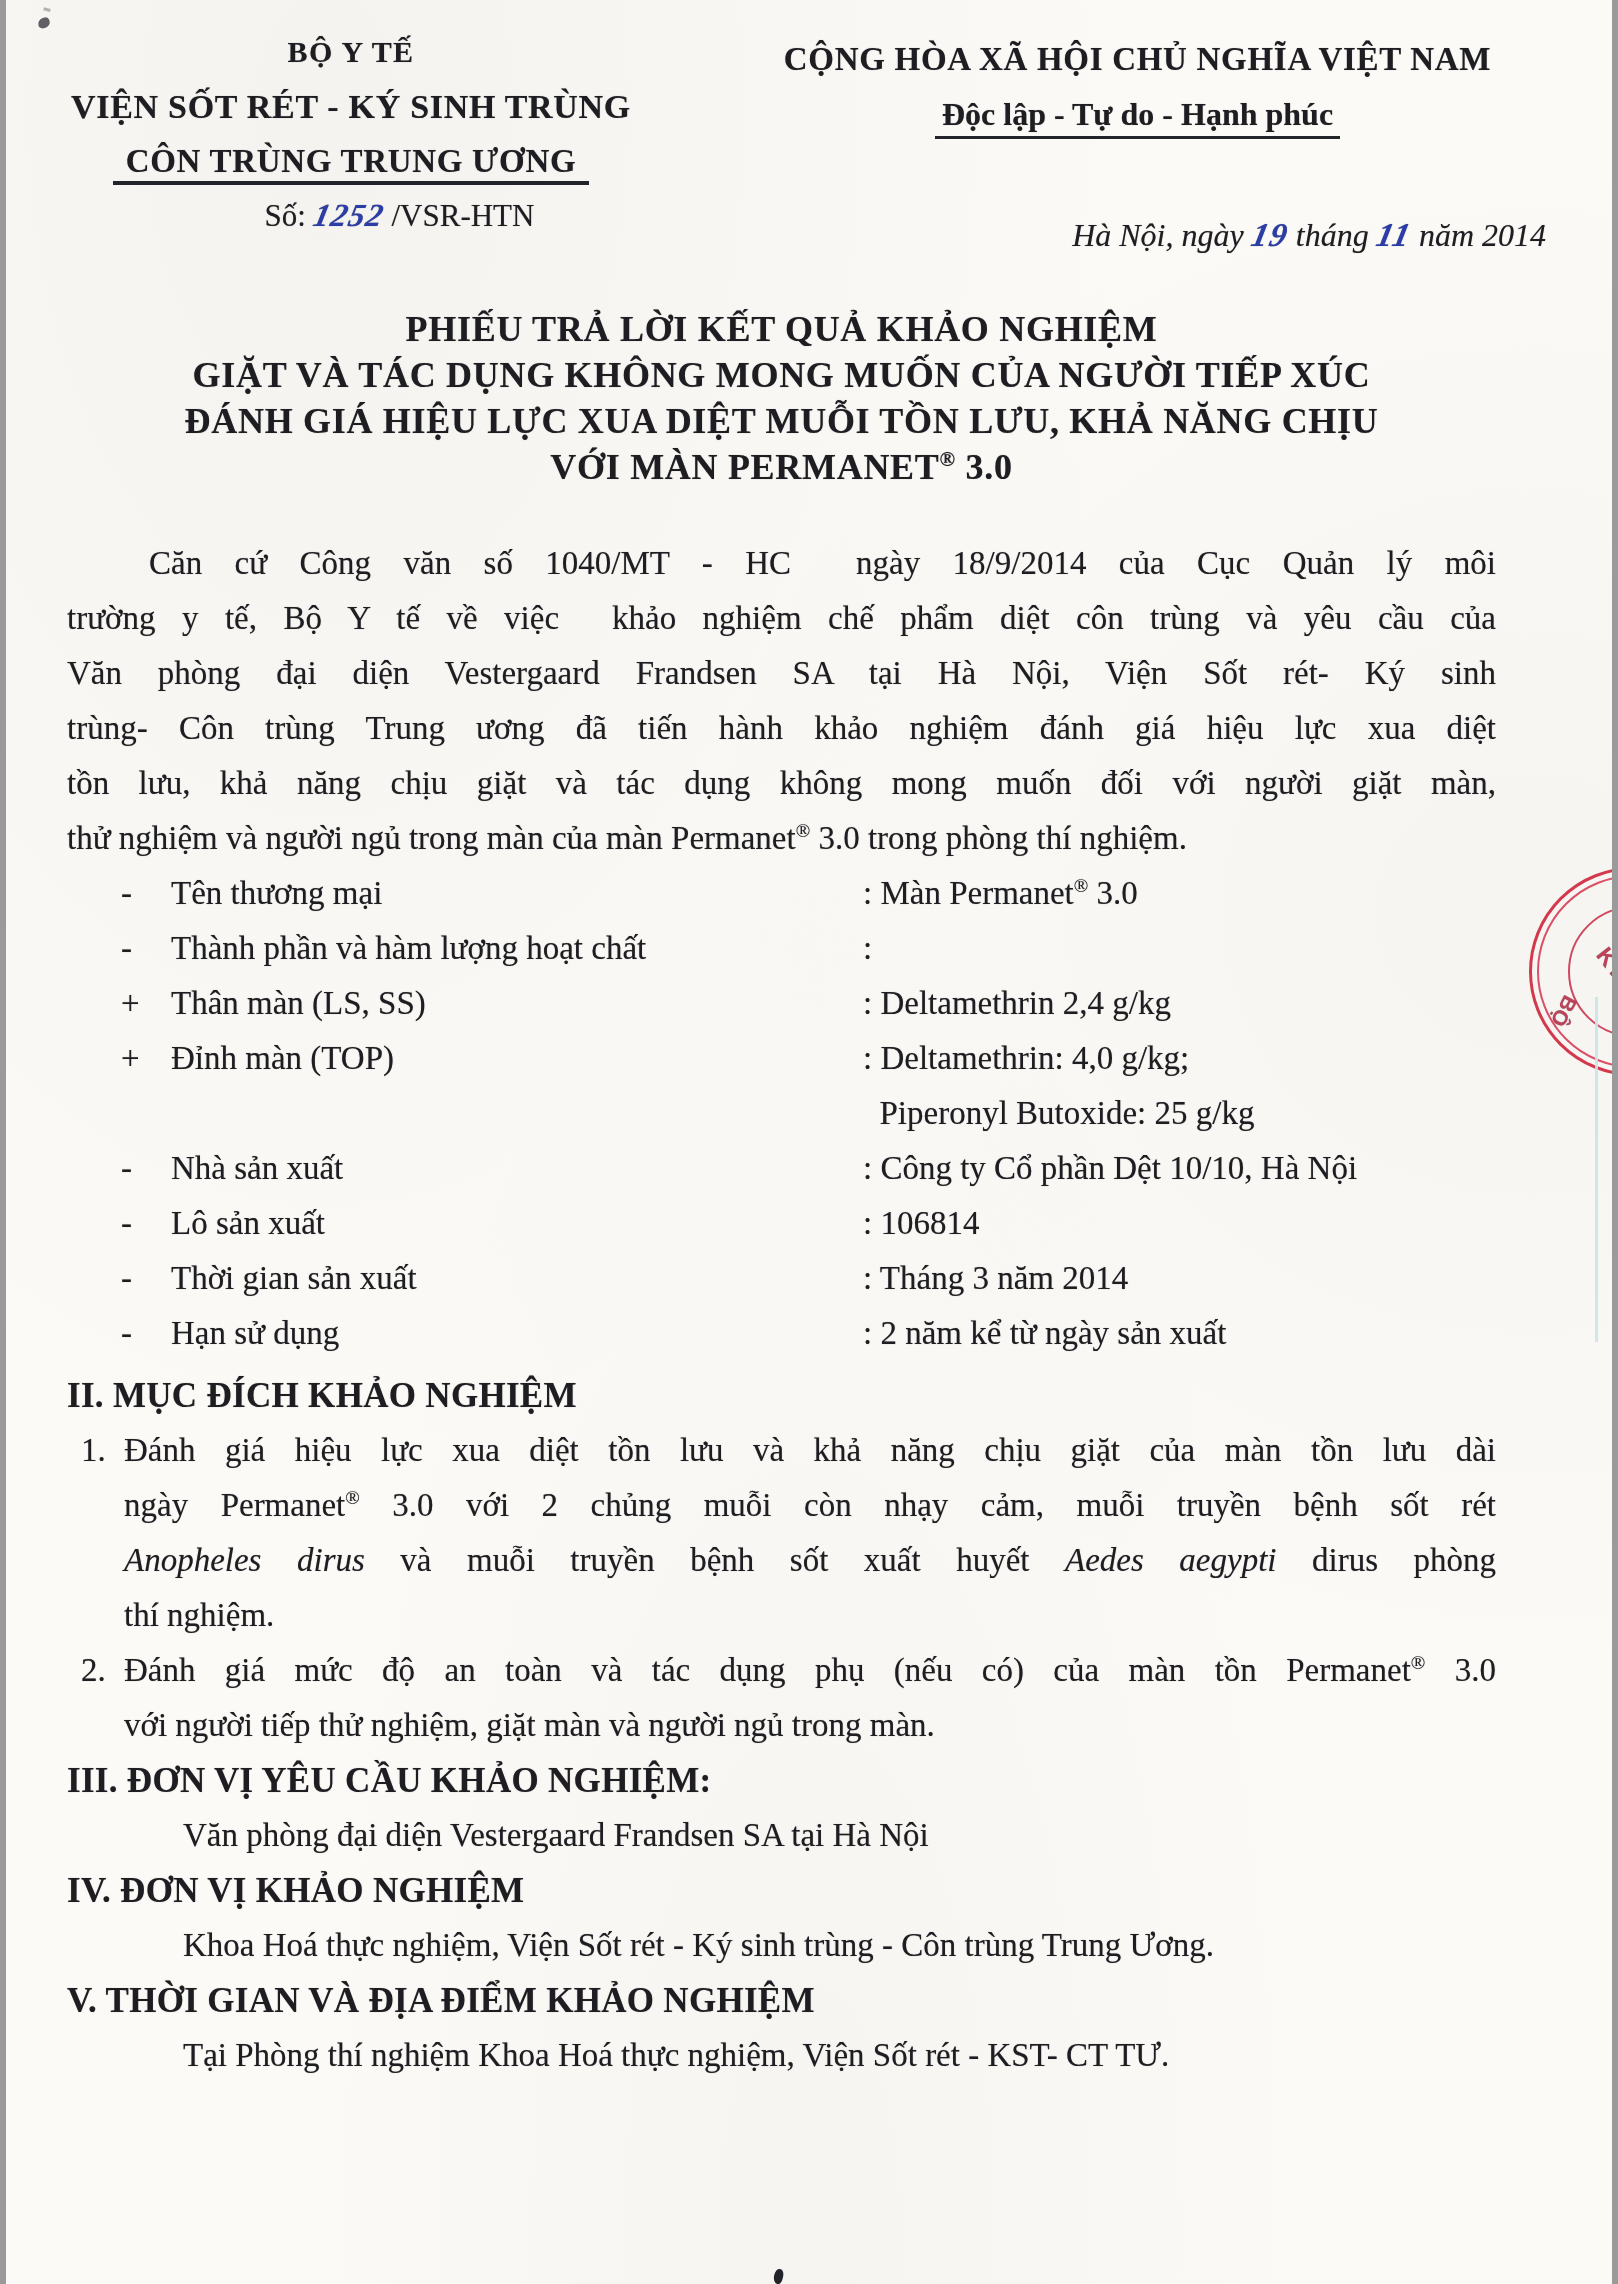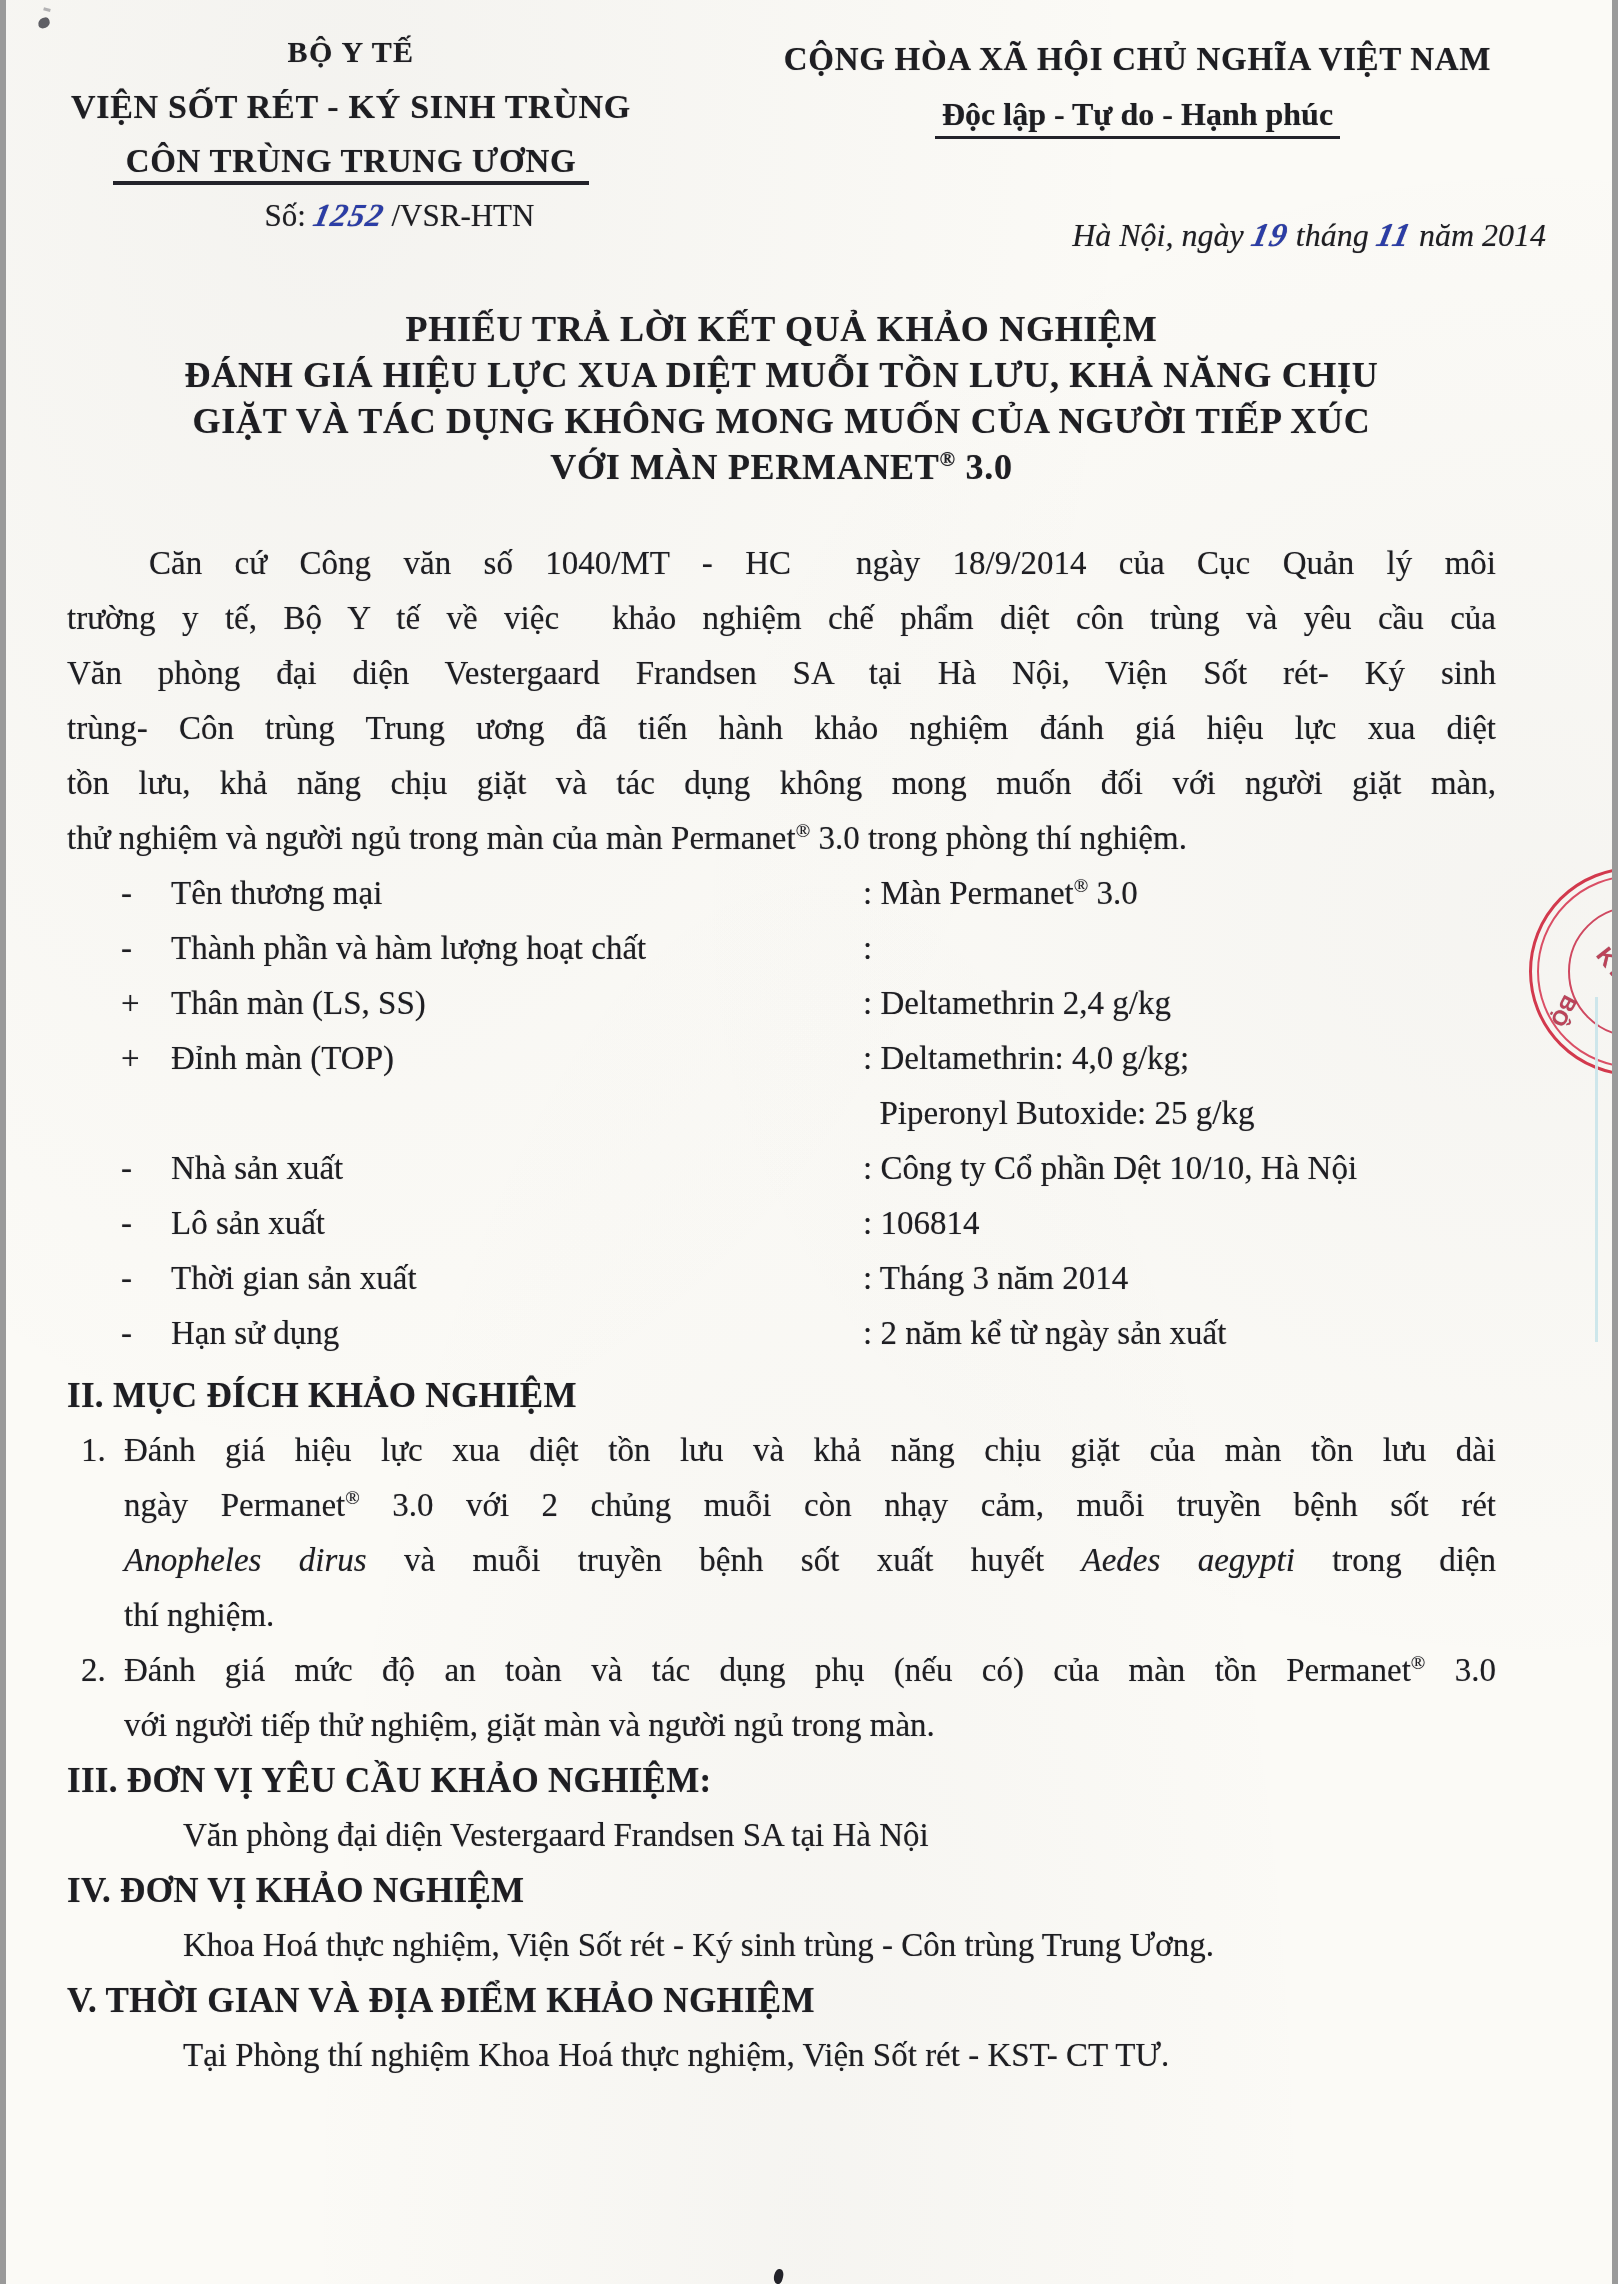--- a/index.html
+++ b/index.html
@@ -95,22 +95,22 @@
   <div class="head-right">
     <div class="hr-country">CỘNG HÒA XÃ HỘI CHỦ NGHĨA VIỆT NAM</div>
     <div class="hr-motto"><span class="u2">Độc lập - Tự do - Hạnh phúc</span></div>
     <div class="hr-date"><span>Hà Nội, ngày </span><span class="hand">19</span><span> tháng </span><span class="hand">11</span><span> năm 2014</span></div>
   </div>
 
   <div class="content">
 
     <div class="title">
       <div class="title-line">PHIẾU TRẢ LỜI KẾT QUẢ KHẢO NGHIỆM</div>
+      <div class="title-line">GIẶT VÀ TÁC DỤNG KHÔNG MONG MUỐN CỦA NGƯỜI TIẾP XÚC</div>
       <div class="title-line">ĐÁNH GIÁ HIỆU LỰC XUA DIỆT MUỖI TỒN LƯU, KHẢ NĂNG CHỊU</div>
-      <div class="title-line">GIẶT VÀ TÁC DỤNG KHÔNG MONG MUỐN CỦA NGƯỜI TIẾP XÚC</div>
       <div class="title-line"><span>VỚI MÀN PERMANET</span><span class="sup">®</span><span> 3.0</span></div>
     </div>
 
     <div class="intro">
         <div class="jline jindent"><span>Căn cứ Công văn số 1040/MT - HC &nbsp;ngày 18/9/2014 của Cục Quản lý môi</span></div>
         <div class="jline"><span>trường y tế, Bộ Y tế về việc &nbsp;khảo nghiệm chế phẩm diệt côn trùng và yêu cầu của</span></div>
         <div class="jline"><span>Văn phòng đại diện Vestergaard Frandsen SA tại Hà Nội, Viện Sốt rét- Ký sinh</span></div>
         <div class="jline"><span>trùng- Côn trùng Trung ương đã tiến hành khảo nghiệm đánh giá hiệu lực xua diệt</span></div>
         <div class="jline"><span>tồn lưu, khả năng chịu giặt và tác dụng không mong muốn đối với người giặt màn,</span></div>
         <div class="jline jlast"><span>thử nghiệm và người ngủ trong màn của màn Permanet</span><span class="sup">®</span><span> 3.0 trong phòng thí nghiệm.</span></div>
@@ -163,21 +163,21 @@
         <span class="kv-val"><span>: 2 năm kể từ ngày sản xuất</span></span>
       </div>
     </div>
 
     <h2 class="sec mt">II. MỤC ĐÍCH KHẢO NGHIỆM</h2>
     <div class="item">
       <div class="item-num">1.</div>
       <div class="item-text">
           <div class="jline"><span>Đánh giá hiệu lực xua diệt tồn lưu và khả năng chịu giặt của màn tồn lưu dài</span></div>
           <div class="jline"><span>ngày Permanet</span><span class="sup">®</span><span> 3.0 với 2 chủng muỗi còn nhạy cảm, muỗi truyền bệnh sốt rét</span></div>
-          <div class="jline"><span class="it">Anopheles dirus</span><span> và muỗi truyền bệnh sốt xuất huyết </span><span class="it">Aedes aegypti</span><span> trong diện</span></div>
+          <div class="jline"><span class="it">Anopheles dirus</span><span> và muỗi truyền bệnh sốt xuất huyết </span><span class="it">Aedes aegypti</span><span> dirus phòng</span></div>
           <div class="jline jlast"><span>thí nghiệm.</span></div>
         </div>
     </div>
     <div class="item">
       <div class="item-num">2.</div>
       <div class="item-text">
           <div class="jline"><span>Đánh giá mức độ an toàn và tác dụng phụ (nếu có) của màn tồn Permanet</span><span class="sup">®</span><span> 3.0</span></div>
           <div class="jline jlast"><span>với người tiếp thử nghiệm, giặt màn và người ngủ trong màn.</span></div>
         </div>
     </div>

